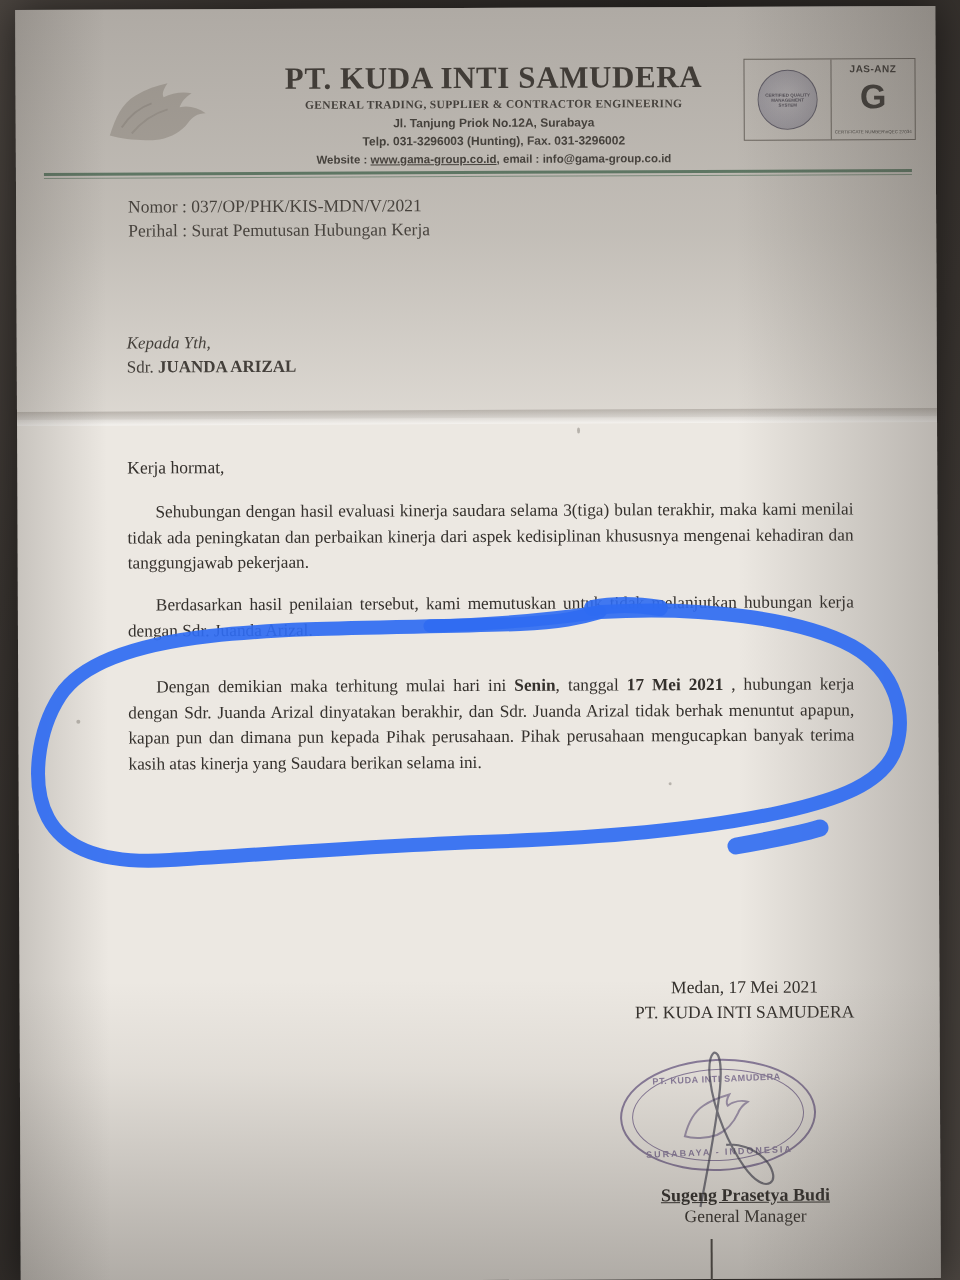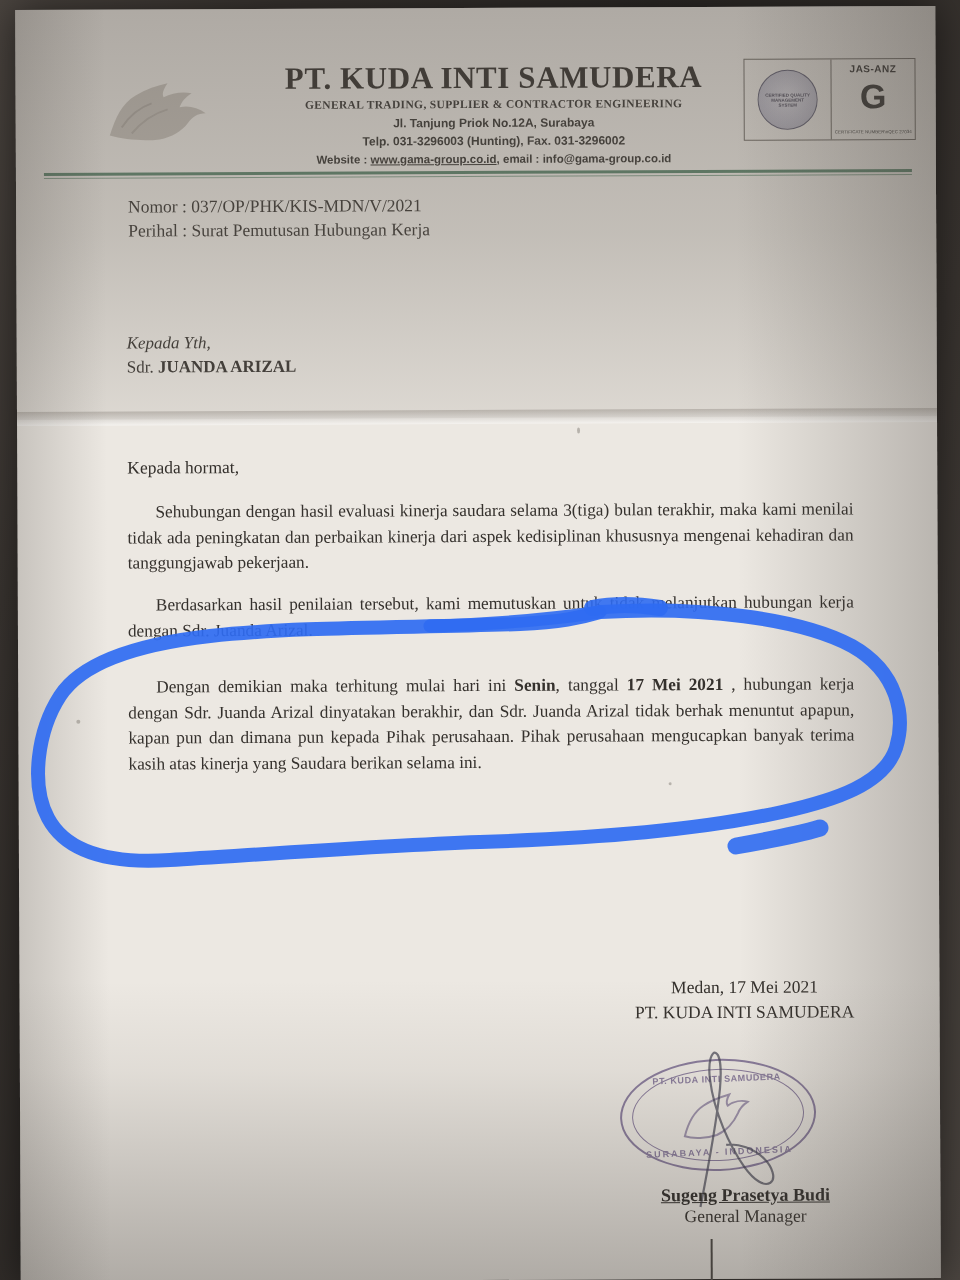--- a/index.html
+++ b/index.html
@@ -306,21 +306,21 @@
       <div class="meta">
         <div>Nomor : 037/OP/PHK/KIS-MDN/V/2021</div>
         <div>Perihal : Surat Pemutusan Hubungan Kerja</div>
       </div>
 
       <div class="addressee">
         <div class="l1">Kepada Yth,</div>
         <div class="l2"><span>Sdr. </span><b>JUANDA ARIZAL</b></div>
       </div>
 
-      <div class="salutation">Kepada hormat,</div>
+      <div class="salutation">Kerja hormat,</div>
 
       <div class="para p1"><span class="ind"></span><span>Sehubungan dengan hasil evaluasi kinerja saudara selama 3(tiga) bulan terakhir, maka kami menilai tidak ada peningkatan dan perbaikan kinerja dari aspek kedisiplinan khususnya mengenai kehadiran dan tanggungjawab pekerjaan.</span></div>
 
       <div class="para p2"><span class="ind"></span><span>Berdasarkan hasil penilaian tersebut, kami memutuskan untuk tidak melanjutkan hubungan kerja dengan Sdr. Juanda Arizal.</span></div>
 
       <div class="para p3"><span class="ind"></span><span>Dengan demikian maka terhitung mulai hari ini </span><b>Senin</b><span>, tanggal </span><b>17 Mei 2021</b><span> , hubungan kerja dengan Sdr. Juanda Arizal dinyatakan berakhir, dan Sdr. Juanda Arizal   tidak berhak menuntut apapun, kapan pun dan dimana pun kepada Pihak perusahaan. Pihak perusahaan mengucapkan banyak terima kasih atas kinerja yang Saudara berikan selama ini.</span></div>
 
       <div class="closing">
         <div>Medan, 17 Mei 2021</div>
         <div>PT. KUDA INTI SAMUDERA</div>

